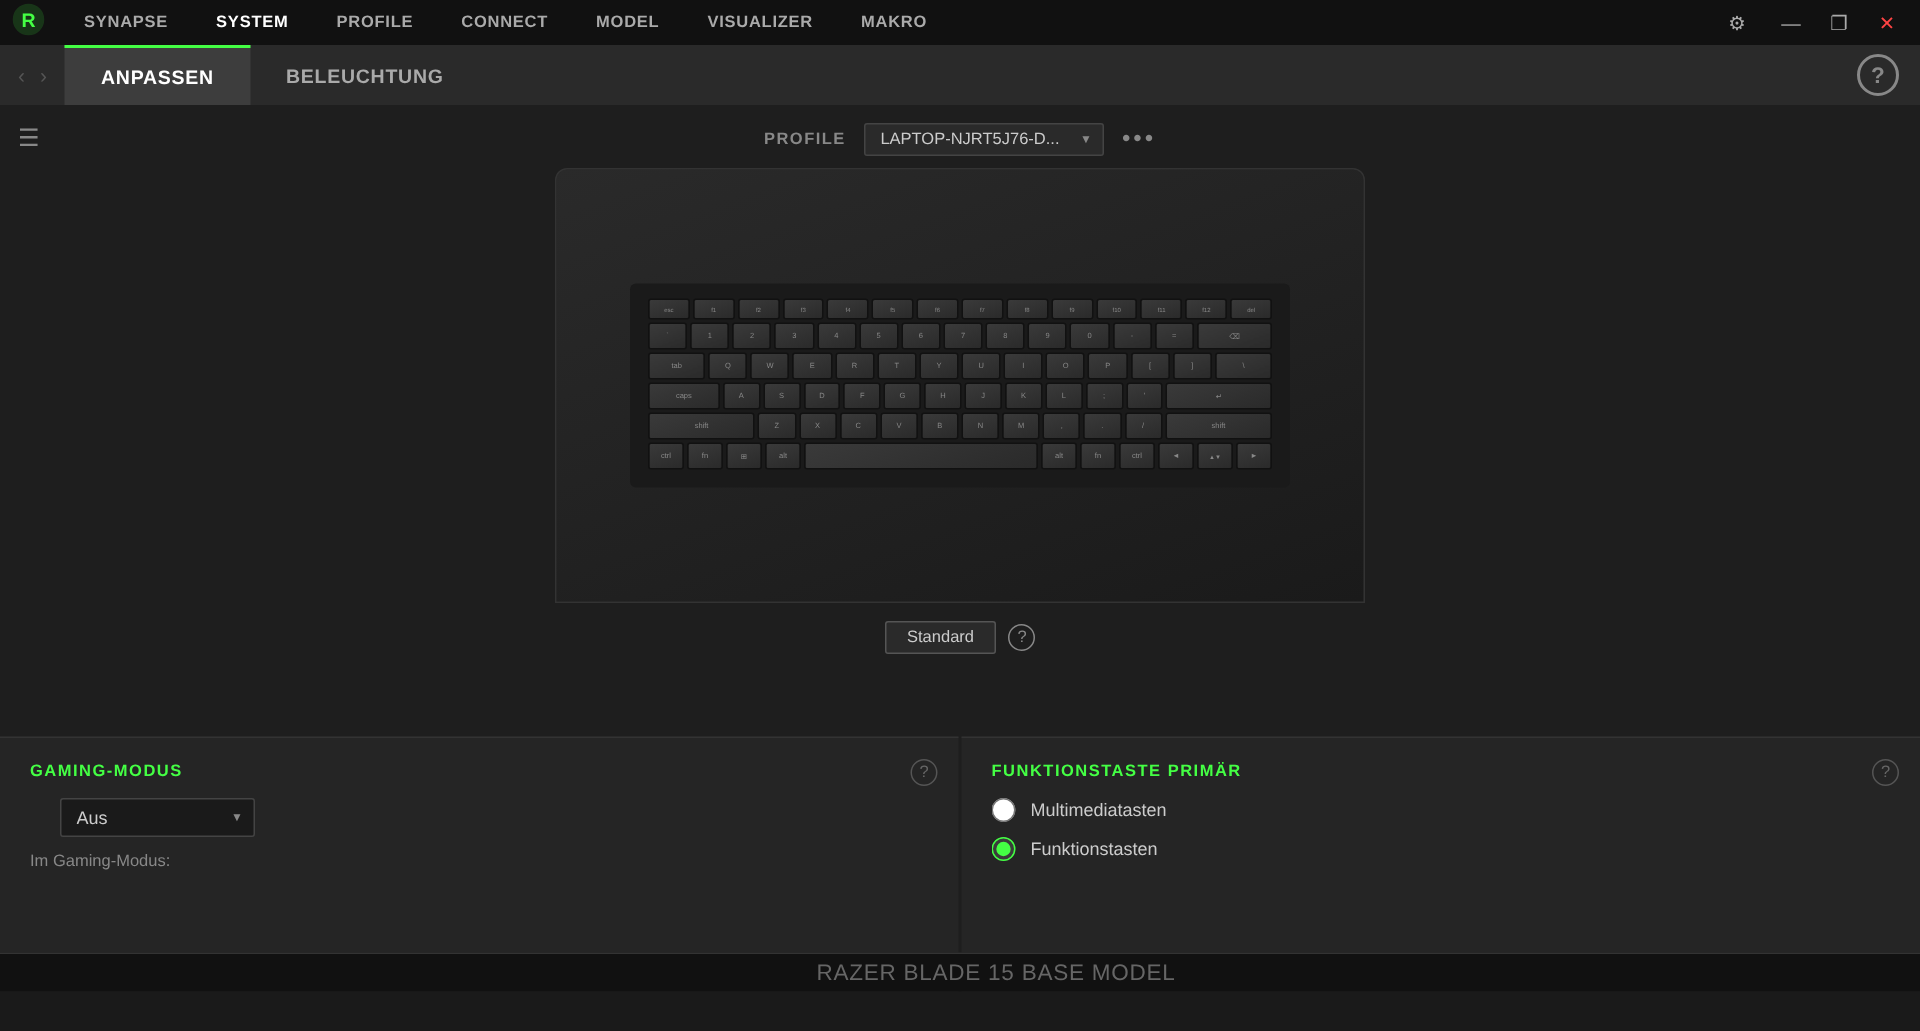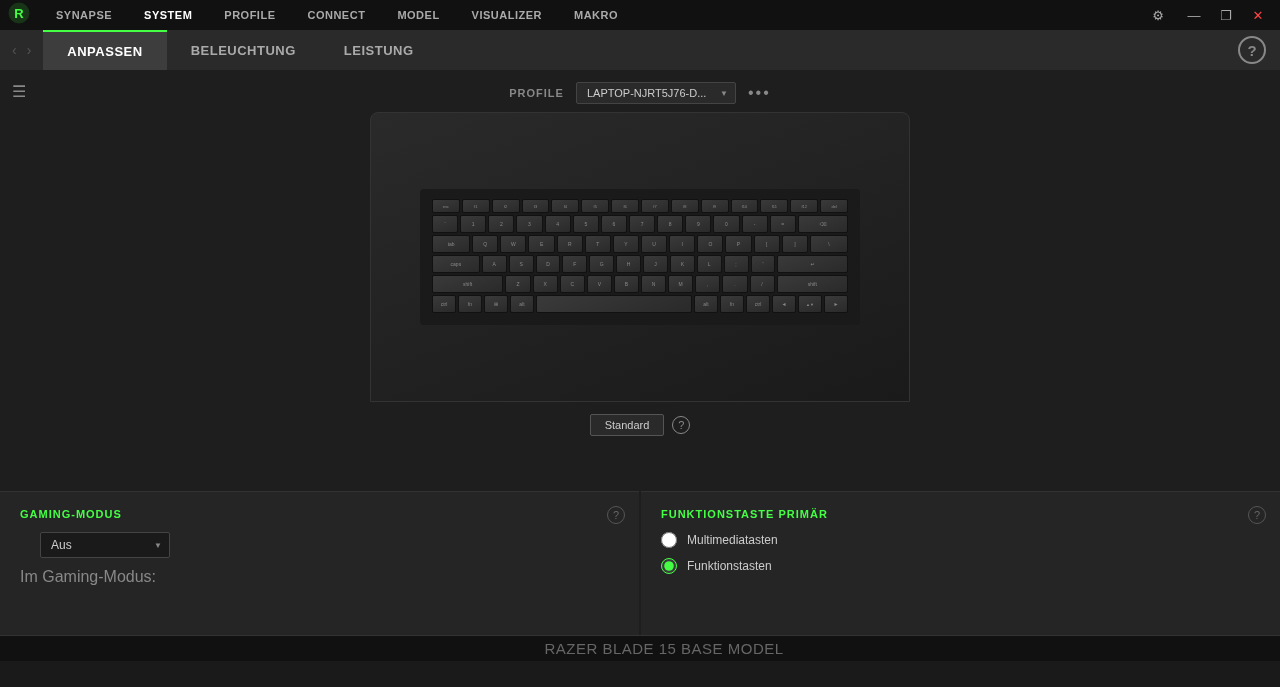--- a/index.html
+++ b/index.html
@@ -328,21 +328,21 @@
       position: absolute;
       right: 8px;
       top: 50%;
       transform: translateY(-50%);
       font-size: 8px;
       color: #888;
       pointer-events: none;
     }
 
     .panel-sub {
-      font-size: 16px;
+      font-size: 11px;
       color: #888;
       margin-bottom: 8px;
     }
 
     .checkbox-row {
       display: flex;
       align-items: center;
       gap: 8px;
     }
     .checkbox-row input[type="checkbox"] {
@@ -425,21 +425,20 @@
 </div>
 
 <div id="tabbar">
   <div class="nav-arrows">
     <span class="arrow">‹</span>
     <span class="arrow">›</span>
   </div>
   <div class="tabs">
     <div class="tab active">ANPASSEN</div>
     <div class="tab">BELEUCHTUNG</div>
-    <div class="tab">LEISTUNG</div>
   </div>
   <div class="help-btn" style="margin-left:auto;margin-right:14px">?</div>
 </div>
 
 <div id="main">
 
   <div id="hamburger">☰</div>
 
   <div id="profile-row">
     <span class="profile-label">PROFILE</span>

